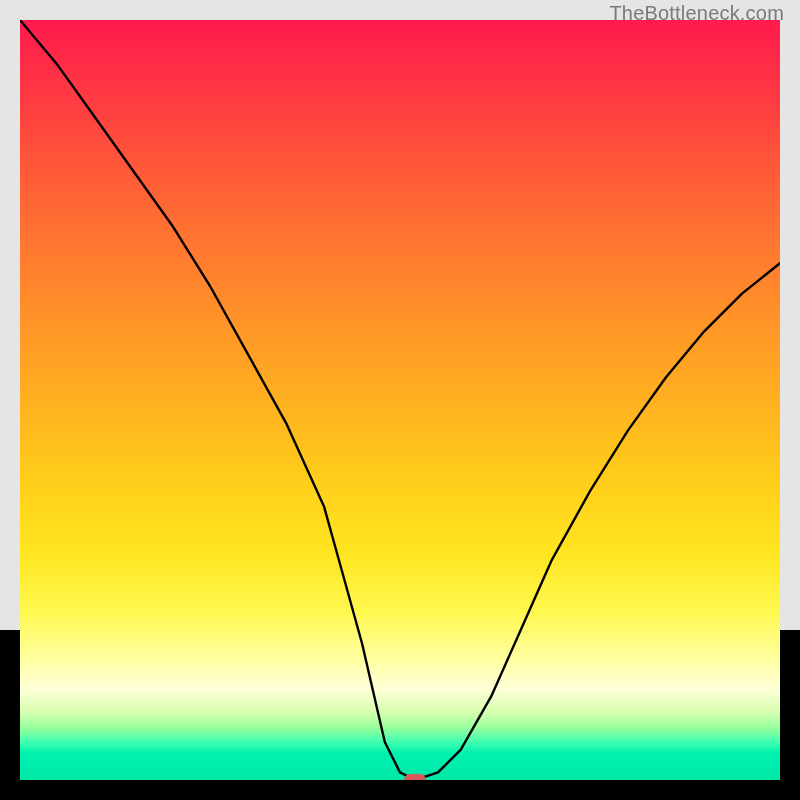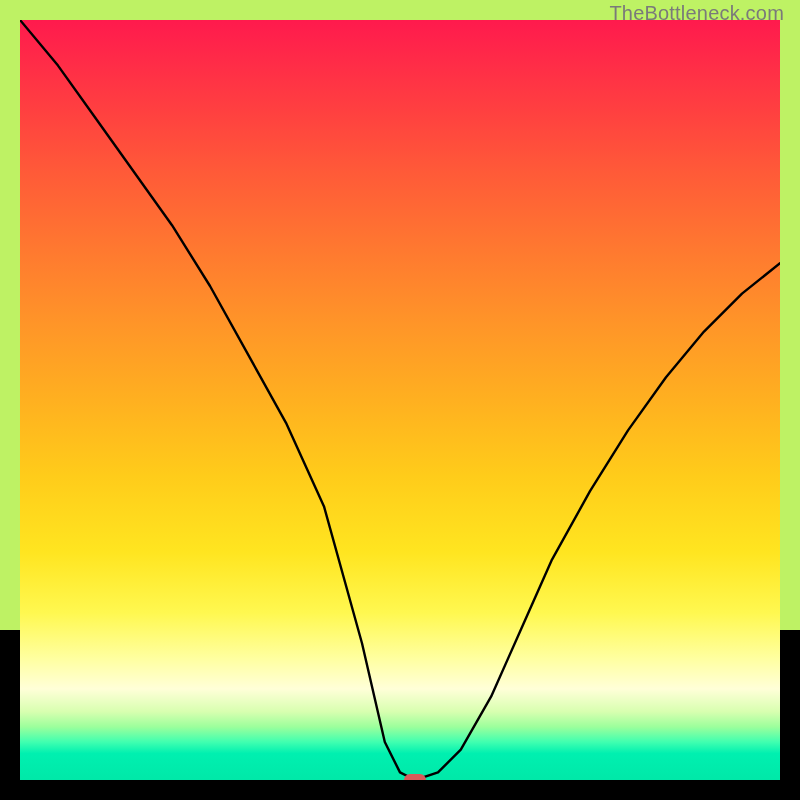--- a/index.html
+++ b/index.html
@@ -8,21 +8,21 @@
     width: 800px;
     height: 800px;
     background: #000;
     font-family: Arial, Helvetica, sans-serif;
     overflow: hidden;
   }
   .frame {
     position: relative;
     width: 800px;
     height: 630px;
-    background: #bef264;
+    background: #e5e5e5;
   }
   .plot-area {
     position: absolute;
     left: 20px;
     top: 20px;
     width: 760px;
     height: 760px;
     overflow: hidden;
   }
   .gradient {

